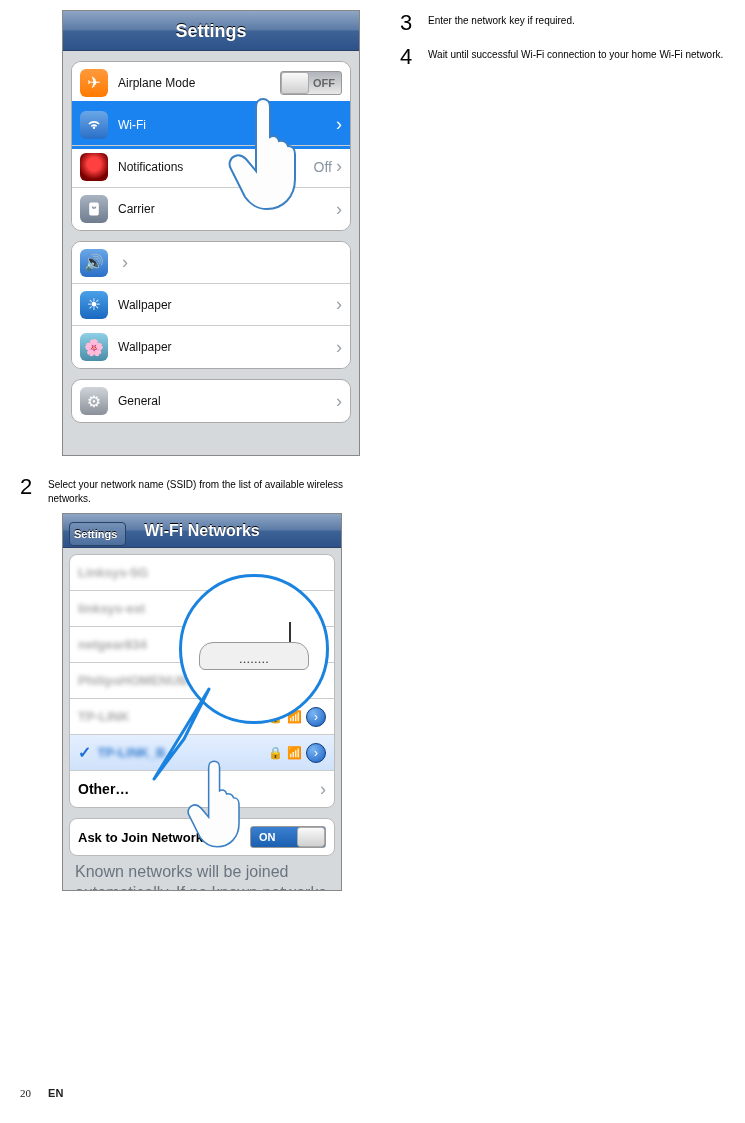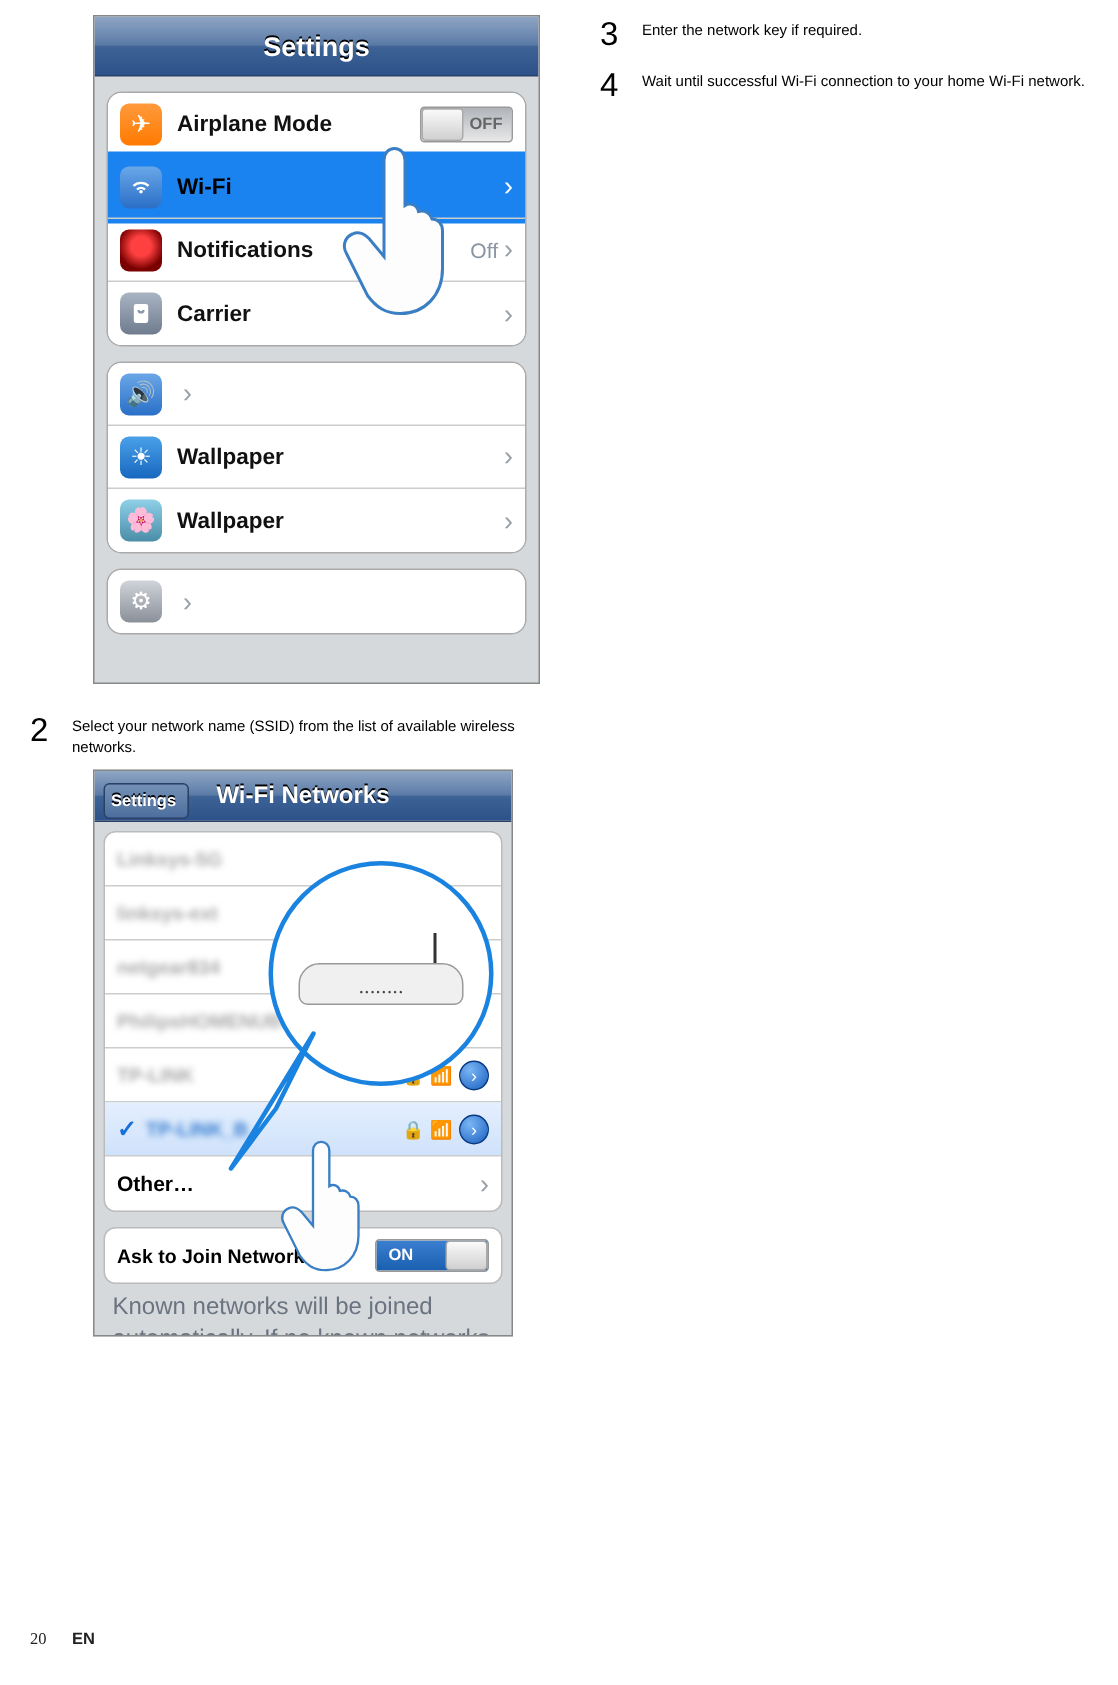--- a/index.html
+++ b/index.html
@@ -53,38 +53,38 @@
   .group { margin: 10px 8px; border: 1px solid #aaa; border-radius: 10px; background: #fff; overflow: hidden; }
   .row {
     height: 42px;
     display: flex; align-items: center;
     padding: 0 8px;
     border-bottom: 1px solid #ccc;
     background: #fff;
   }
   .row:last-child { border-bottom: none; }
   .row-hl { background: #1a83f0; outline: 3px solid #1a83f0; }
-  .row-hl .row-label { color: #000000; }
+  .row-hl .row-label { color: #ffffff; }
   .row-icon {
     width: 28px; height: 28px;
     border-radius: 6px;
     margin-right: 10px;
     display: flex; align-items: center; justify-content: center;
     font-size: 16px; color: #fff;
     flex-shrink: 0;
   }
   .ic-airplane { background: linear-gradient(#ff9a3c,#ff7a00); }
   .ic-wifi { background: linear-gradient(#6aa7e8,#2a6fc7); }
   .ic-notif { background: radial-gradient(circle at 50% 40%, #ff4040 30%, #7a0000 70%); }
   .ic-carrier { background: linear-gradient(#a9b4c2,#6e7c8e); }
   .ic-sounds { background: linear-gradient(#6aa7e8,#2a6fc7); }
   .ic-bright { background: linear-gradient(#4aa0e8,#1868c0); }
   .ic-wall { background: linear-gradient(#8fd0e8,#4a8da8); }
   .ic-general { background: linear-gradient(#d0d4da,#8a9099); }
-  .row-label { font-weight: bold; font-size: 15px; color: #111; flex: 1; }
+  .row-label { font-weight: normal; font-size: 12px; color: #111; flex: 1; }
   .chevron { color: #9aa0a8; font-size: 18px; margin-left: 4px; }
   .toggle {
     width: 62px; height: 24px; border-radius: 3px;
     background: linear-gradient(#b0b4ba,#e8e8e8);
     border: 1px solid #999;
     position: relative;
     font-size: 11px; font-weight: bold; color: #666;
     display: flex; align-items: center; justify-content: flex-end;
     padding-right: 6px;
   }
@@ -245,20 +245,21 @@
         <div class="row">
           <div class="row-icon ic-wall">🌸</div>
           <div class="row-label">Wallpaper</div>
           <span class="chevron">›</span>
         </div>
       </div>
 
       <div class="group">
         <div class="row">
           <div class="row-icon ic-general">⚙</div>
+          <div class="row-label">General</div>
           <span class="chevron">›</span>
         </div>
       </div>
 
       <div class="hand" style="left:160px; top:78px;">
         <svg viewBox="0 0 90 130">
           <path d="M40 10c4 0 7 3 7 8v30c3-2 8-1 9 4 4-1 8 1 9 5 4 0 7 3 7 8v25c0 18-12 30-28 30-10 0-16-4-22-12L8 80c-3-5-1-11 4-13 4-2 8 0 11 3l10 12V18c0-5 3-8 7-8z" fill="#fdfdfd" stroke="#3a7fc4" stroke-width="2"></path>
         </svg>
       </div>
     </div>

